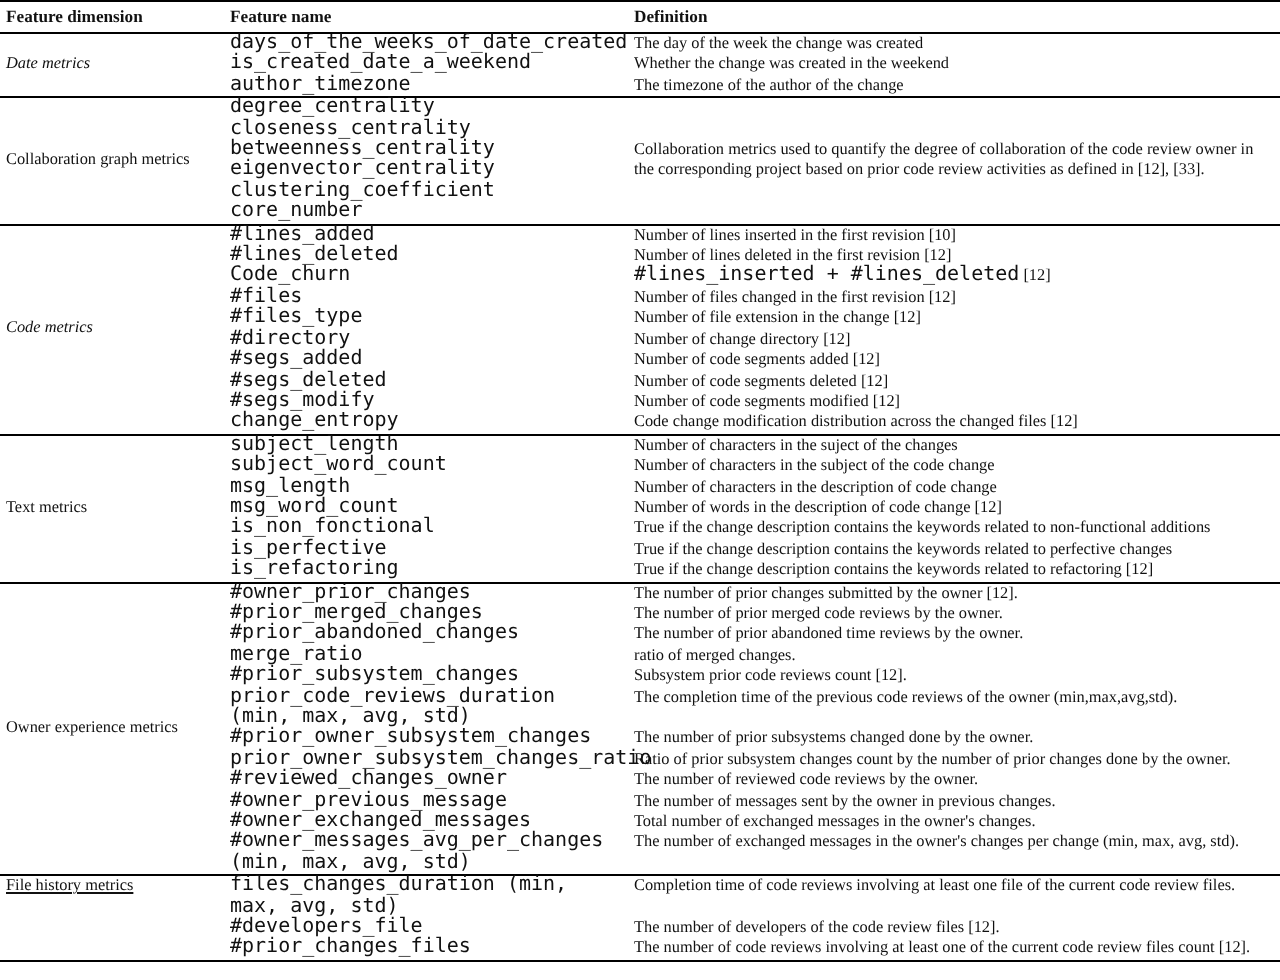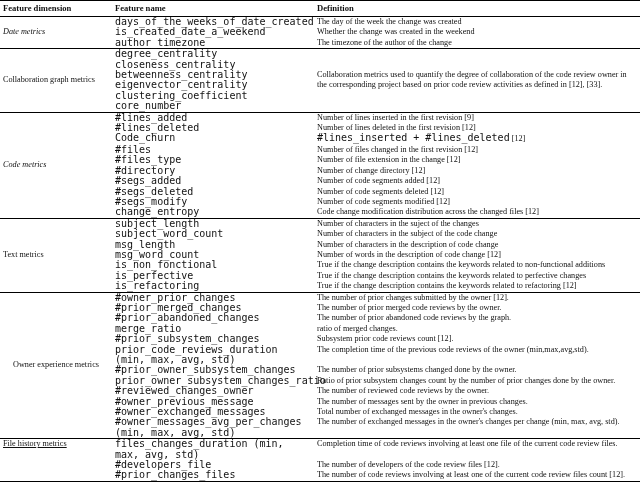--- a/index.html
+++ b/index.html
@@ -78,21 +78,21 @@
         <td class="name" data-name="feature-name-cell">clustering_coefficient</td>
       </tr>
       <tr data-name="table-row">
         <td class="name" data-name="feature-name-cell">core_number</td>
       </tr>
     </tbody>
     <tbody data-name="group-code-metrics">
       <tr data-name="table-row">
         <td class="dim" rowspan="10" data-name="feature-dimension-label" style="vertical-align: middle; font-style: italic;">Code metrics</td>
         <td class="name" data-name="feature-name-cell">#lines_added</td>
-        <td class="def" data-name="definition-cell">Number of lines inserted in the first revision [9]</td>
+        <td class="def" data-name="definition-cell">Number of lines inserted in the first revision [10]</td>
       </tr>
       <tr data-name="table-row">
         <td class="name" data-name="feature-name-cell">#lines_deleted</td>
         <td class="def" data-name="definition-cell">Number of lines deleted in the first revision [12]</td>
       </tr>
       <tr data-name="table-row">
         <td class="name" data-name="feature-name-cell">Code_churn</td>
         <td class="def" data-name="definition-cell"><span class="mono" data-name="definition-mono-fragment">#lines_inserted + #lines_deleted</span><span data-name="definition-text-fragment"> [12]</span></td>
       </tr>
       <tr data-name="table-row">
@@ -150,31 +150,31 @@
         <td class="name" data-name="feature-name-cell">is_perfective</td>
         <td class="def" data-name="definition-cell">True if the change description contains the keywords related to perfective changes</td>
       </tr>
       <tr data-name="table-row">
         <td class="name" data-name="feature-name-cell">is_refactoring</td>
         <td class="def" data-name="definition-cell">True if the change description contains the keywords related to refactoring [12]</td>
       </tr>
     </tbody>
     <tbody data-name="group-owner-experience-metrics">
       <tr data-name="table-row">
-        <td class="dim" rowspan="12" data-name="feature-dimension-label" style="vertical-align: middle; text-align: center;">Owner experience metrics</td>
+        <td class="dim" rowspan="12" data-name="feature-dimension-label" style="vertical-align: middle;">Owner experience metrics</td>
         <td class="name" data-name="feature-name-cell">#owner_prior_changes</td>
         <td class="def" data-name="definition-cell">The number of prior changes submitted by the owner [12].</td>
       </tr>
       <tr data-name="table-row">
         <td class="name" data-name="feature-name-cell">#prior_merged_changes</td>
         <td class="def" data-name="definition-cell">The number of prior merged code reviews by the owner.</td>
       </tr>
       <tr data-name="table-row">
         <td class="name" data-name="feature-name-cell">#prior_abandoned_changes</td>
-        <td class="def" data-name="definition-cell">The number of prior abandoned code reviews by the graph.</td>
+        <td class="def" data-name="definition-cell">The number of prior abandoned time reviews by the owner.</td>
       </tr>
       <tr data-name="table-row">
         <td class="name" data-name="feature-name-cell">merge_ratio</td>
         <td class="def" data-name="definition-cell">ratio of merged changes.</td>
       </tr>
       <tr data-name="table-row">
         <td class="name" data-name="feature-name-cell">#prior_subsystem_changes</td>
         <td class="def" data-name="definition-cell">Subsystem prior code reviews count [12].</td>
       </tr>
       <tr data-name="table-row">

